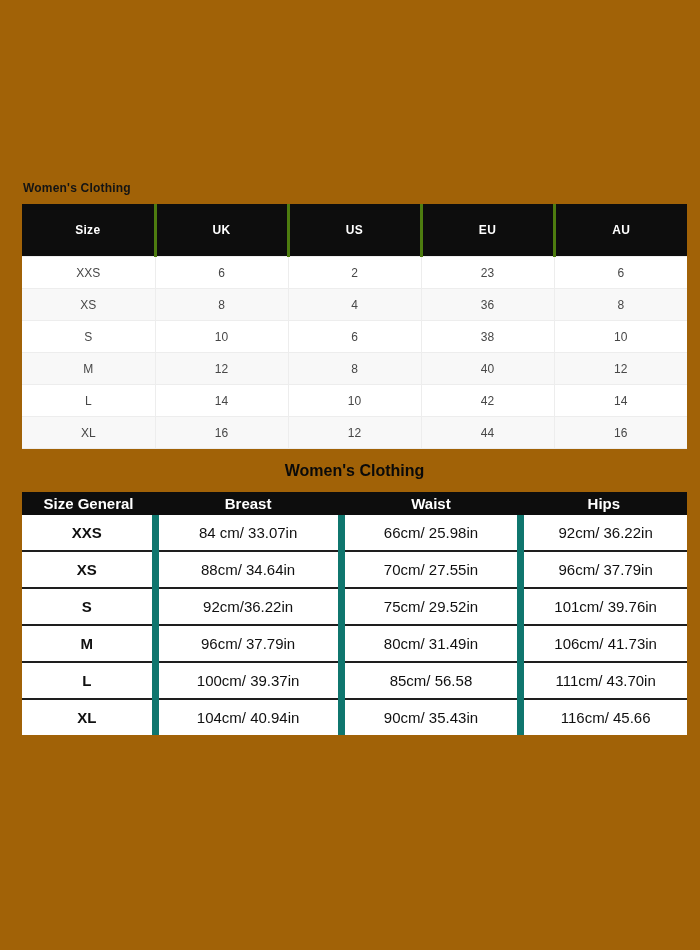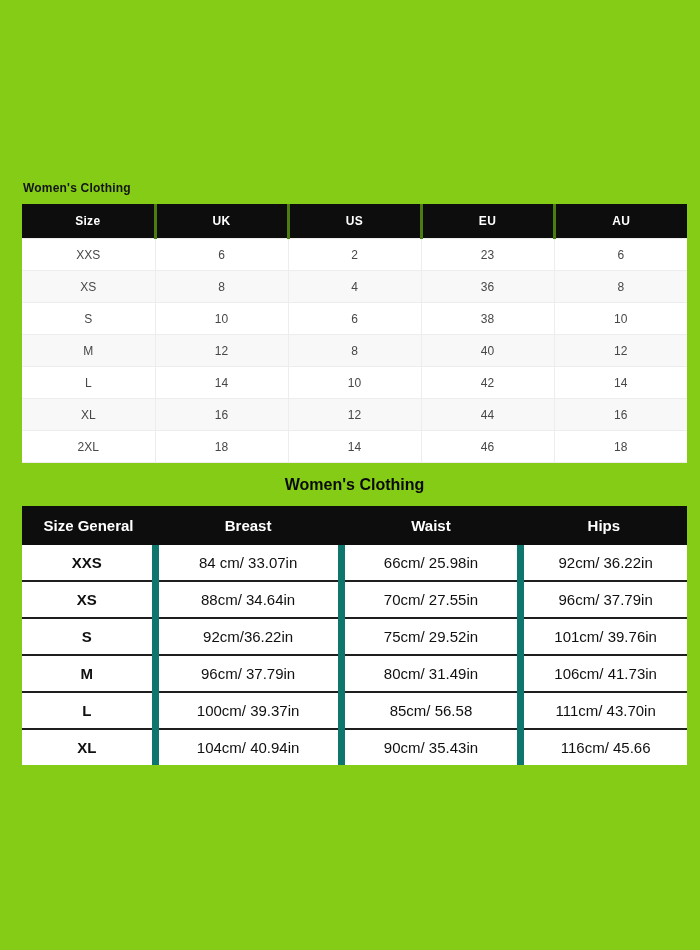--- a/index.html
+++ b/index.html
@@ -1,53 +1,53 @@
 <!DOCTYPE html>
 <html><head>
 <meta charset="utf-8">
 <style>
   html,body{margin:0;padding:0;}
   body{
     width:700px;height:950px;background:#ffffff;
     font-family:"Liberation Sans",sans-serif;
     -webkit-font-smoothing:antialiased;
   }
-  .page{position:relative;width:700px;height:950px;overflow:hidden;background:#84cc16;text-decoration:underline;}
+  .page{position:relative;width:700px;height:950px;overflow:hidden;background:#a16207;text-decoration:underline;}
   .content{position:absolute;left:22px;top:181px;width:665px;}
 
   table{border-collapse:collapse;table-layout:fixed;width:665px;}
 
   
   .intl-title{
     font-size:12px;line-height:14px;font-weight:700;color:#141414;
     letter-spacing:.2px;margin:0 0 9px 1px;
   }
   .intl-table th{
     background:#0d0d0d;color:#ffffff;font-size:12px;font-weight:600;
-    height:28px;padding:3px;letter-spacing:.3px;
+    height:28px;padding:12px;letter-spacing:.3px;
   }
   .intl-table th + th{border-left:3px solid #4d7c0f;}
   .intl-table td{
     height:31px;padding:0;text-align:center;vertical-align:middle;
     font-size:12px;font-weight:400;color:#474747;background:#ffffff;
     border-top:1px solid #ededed;
   }
   .intl-table td + td{border-left:1px solid #ededed;}
   .intl-table tr:nth-child(even) td{background:#f8f8f8;}
   .intl-table tr:last-child td{border-bottom:1px solid #ededed;}
 
   
   .meas-title{
     margin:13px 0 0 0;text-align:center;
     font-size:16px;line-height:17px;font-weight:700;color:#0a0a0a;
   }
   .meas-table{margin-top:13px;}
   .meas-table th{
     background:#0d0d0d;color:#ffffff;font-size:15px;font-weight:700;
-    height:23px;padding:8px;text-align:center;
+    height:23px;padding:0;text-align:center;
   }
   .meas-table td{
     height:35px;padding:0;text-align:center;vertical-align:middle;
     font-size:15px;color:#101010;background:#ffffff;
   }
   .meas-table td + td{border-left:7px solid #0f766e;}
   .meas-table tr + tr td{border-top:2px solid #1e1e1e;}
   .meas-table td:first-child{font-weight:700;}
 </style>
 </head>
@@ -105,27 +105,20 @@
               <td>42</td>
               <td>14</td>
             </tr>
             <tr>
               <td>XL</td>
               <td>16</td>
               <td>12</td>
               <td>44</td>
               <td>16</td>
             </tr>
-            <tr>
-              <td>2XL</td>
-              <td>18</td>
-              <td>14</td>
-              <td>46</td>
-              <td>18</td>
-            </tr>
           </tbody>
       </table>
     </section>
 
     <section>
       <div class="meas-title">Women's Clothing</div>
 
       <table class="meas-table">
         <colgroup>
           <col style="width:20%">

